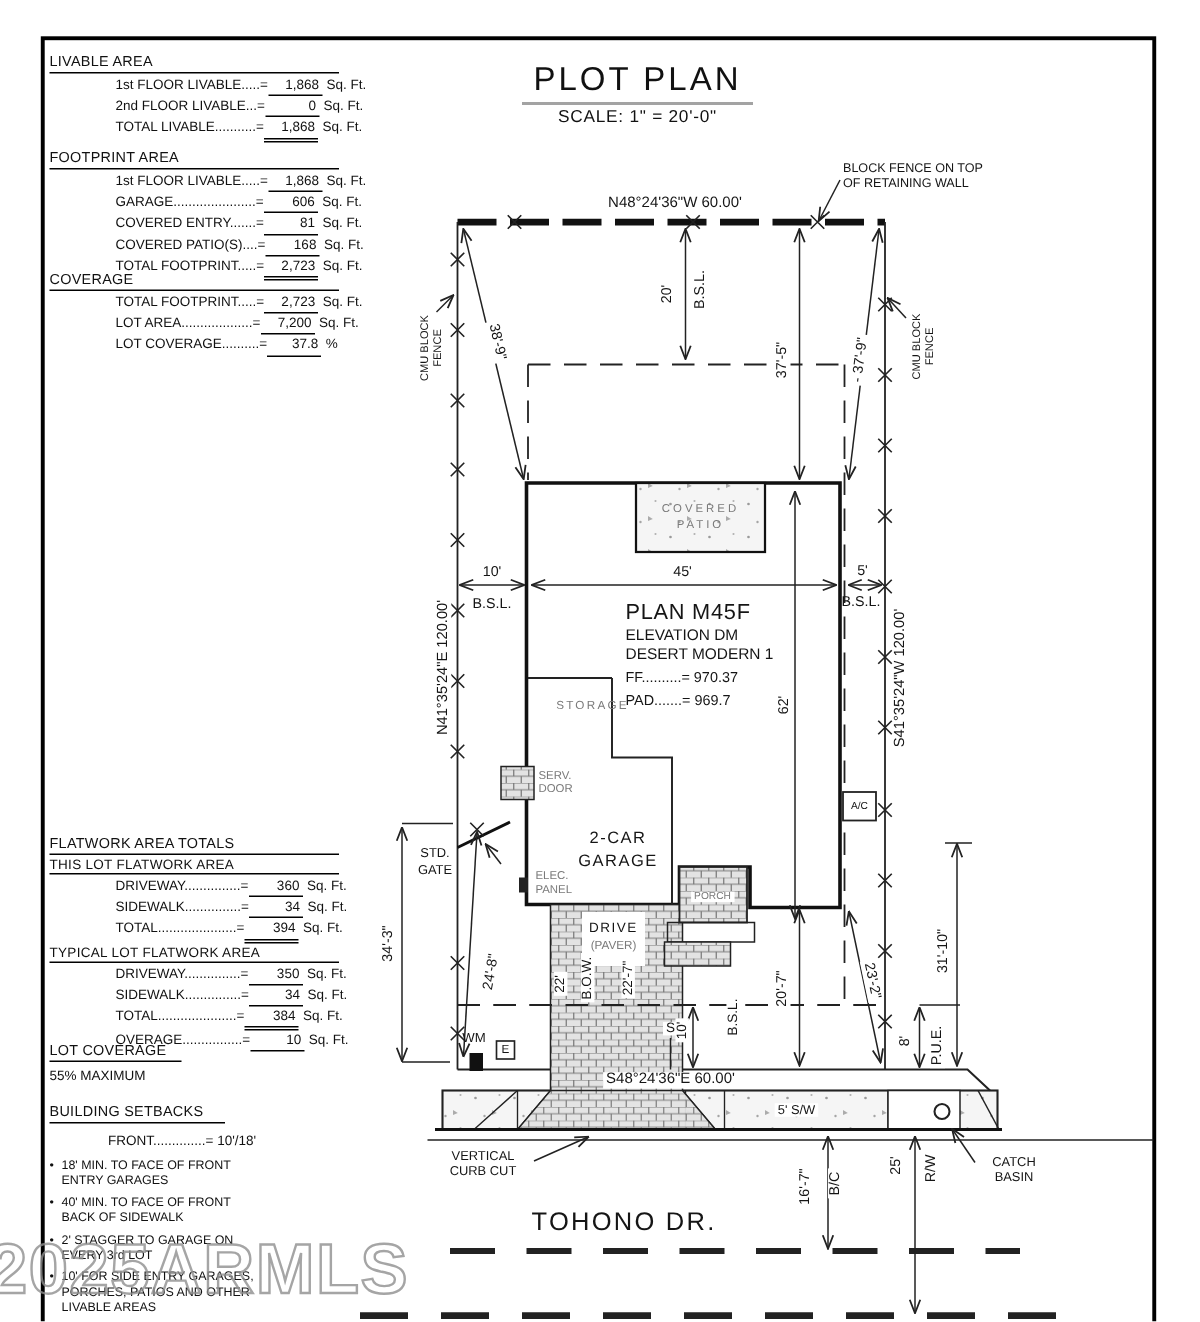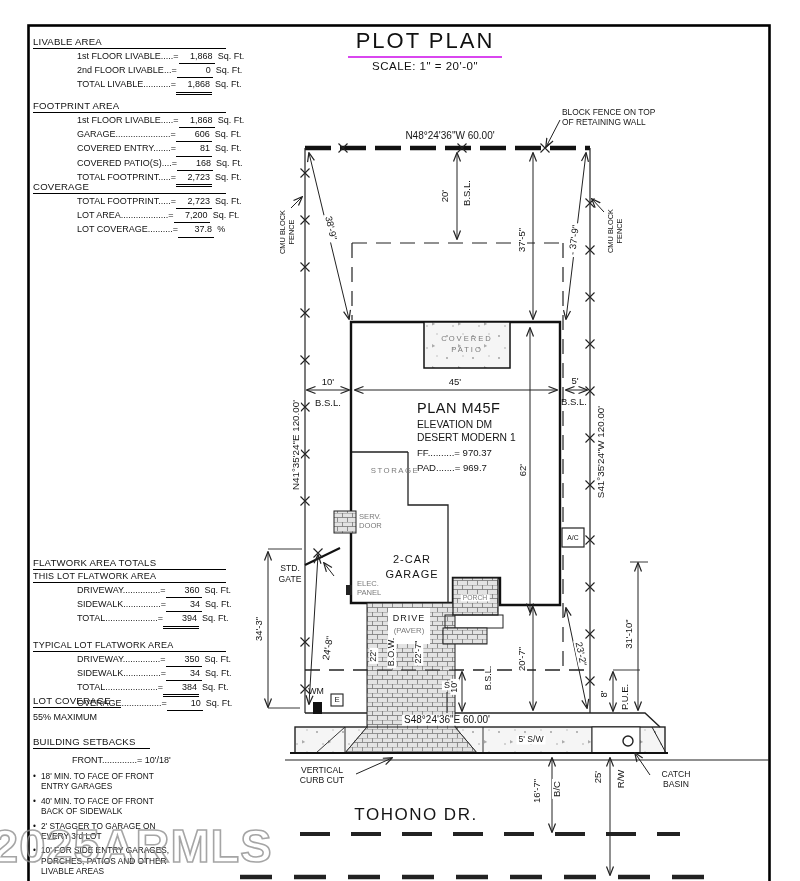--- a/index.html
+++ b/index.html
@@ -10,22 +10,22 @@
   .lbl{position:absolute;transform:translate(-50%,-50%);white-space:nowrap;
        font-size:9.5px;line-height:1.05;color:#151515;z-index:5;}
   .r90{transform:translate(-50%,-50%) rotate(-90deg);}
   .bg{background:#fff;padding:0 2px;}
   .gray{color:#7a7a7a;}
   .sm{font-size:7.6px;}
   .xs{font-size:6.8px;}
   .lla{transform:translate(0,-50%);}
   
   .title-wrap{position:absolute;left:300px;top:28px;width:250px;text-align:center;z-index:5;}
-  .title{font-size:22px;letter-spacing:2px;border-bottom:2px solid #d946ef;display:inline-block;
-         padding:0 8px 2px 8px;}
+  .title{font-size:22px;letter-spacing:2px;border-bottom:2px solid #a3a3a3;display:inline-block;
+         padding:12px 8px 2px 8px;}
   .scale{font-size:11.5px;margin-top:2px;letter-spacing:.5px;}
   
   .panel{position:absolute;left:33px;width:193px;z-index:6;}
   .th{font-size:9.6px;border-bottom:1.3px solid #000;padding-bottom:1px;margin-bottom:1px;
       letter-spacing:.2px;}
   .trow{display:flex;align-items:baseline;font-size:9px;line-height:13.2px;margin-left:44px;}
   .tl{white-space:nowrap;}
   .tv{text-align:right;border-bottom:1px solid #000;padding:0 2px;min-width:32px;
       margin-left:auto;}
   .tv.d{border-bottom:3px double #000;}
@@ -262,21 +262,21 @@
   <div class="trow">
         <span class="tl">SIDEWALK...............=</span>
         <span class="tv">34</span>
         <span class="tu">Sq. Ft.</span>
       </div>
   <div class="trow">
         <span class="tl">TOTAL.....................=</span>
         <span class="tv d">394</span>
         <span class="tu">Sq. Ft.</span>
       </div>
-  <div class="th" style="font-size:9px;margin-top:11px">TYPICAL LOT FLATWORK AREA</div>
+  <div class="th" style="font-size:9px;margin-top:1px">TYPICAL LOT FLATWORK AREA</div>
   <div class="trow">
         <span class="tl">DRIVEWAY...............=</span>
         <span class="tv">350</span>
         <span class="tu">Sq. Ft.</span>
       </div>
   <div class="trow">
         <span class="tl">SIDEWALK...............=</span>
         <span class="tv">34</span>
         <span class="tu">Sq. Ft.</span>
       </div>

